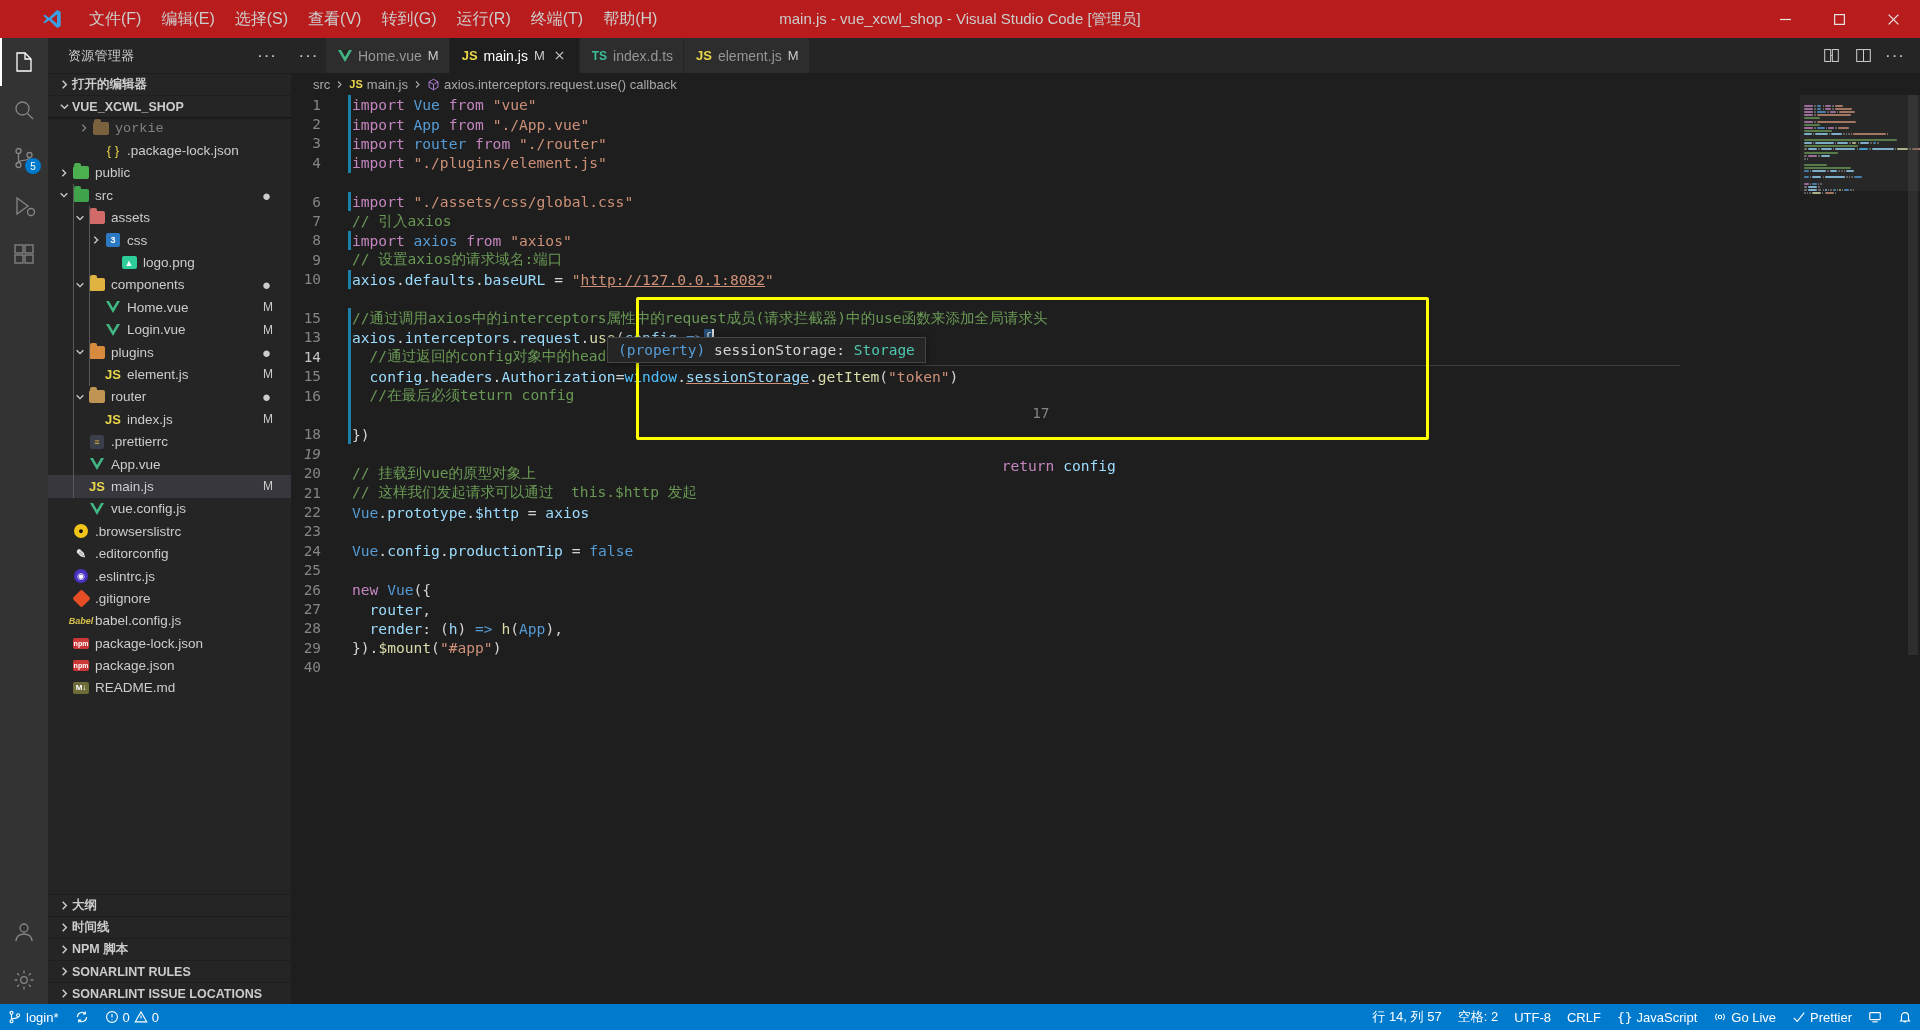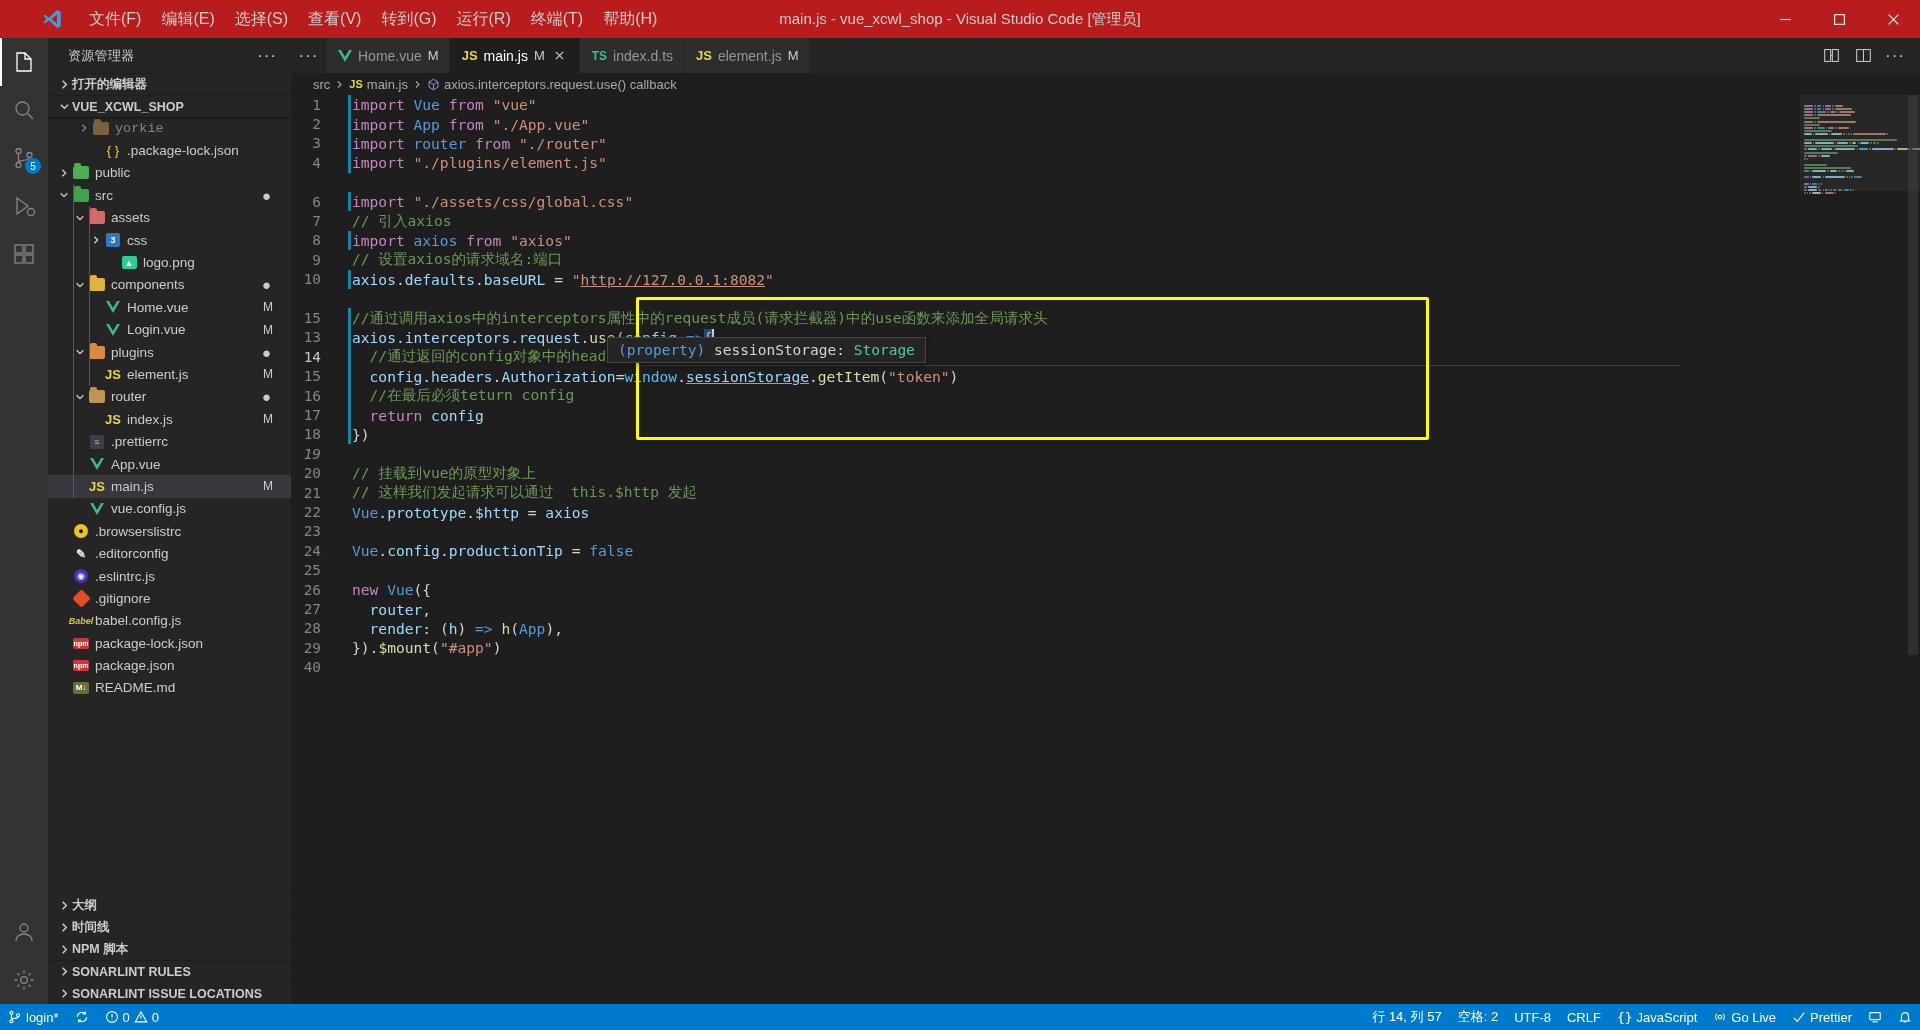--- a/index.html
+++ b/index.html
@@ -660,21 +660,21 @@
             <div class="cline" style="position:absolute;left:0;right:0;top:97px;"><span class="lnum">6</span><span style="position:absolute;left:57px;top:0;width:3px;height:19.4px;background:#1b81a8;"></span><span class="ctext"><span class="t-kw">import</span><span class="t-pun"> </span><span class="t-str">"./assets/css/global.css"</span></span></div>
             <div class="cline" style="position:absolute;left:0;right:0;top:116.39999999999999px;"><span class="lnum">7</span><span class="ctext"><span class="t-cmt">// 引入axios</span></span></div>
             <div class="cline" style="position:absolute;left:0;right:0;top:135.79999999999998px;"><span class="lnum">8</span><span style="position:absolute;left:57px;top:0;width:3px;height:19.4px;background:#1b81a8;"></span><span class="ctext"><span class="t-kw">import</span><span class="t-pun"> </span><span class="t-kw2">axios</span><span class="t-pun"> </span><span class="t-kw">from</span><span class="t-pun"> </span><span class="t-str">"axios"</span></span></div>
             <div class="cline" style="position:absolute;left:0;right:0;top:155.2px;"><span class="lnum">9</span><span class="ctext"><span class="t-cmt">// 设置axios的请求域名:端口</span></span></div>
             <div class="cline" style="position:absolute;left:0;right:0;top:174.6px;"><span class="lnum">10</span><span style="position:absolute;left:57px;top:0;width:3px;height:19.4px;background:#1b81a8;"></span><span class="ctext"><span class="t-id">axios</span><span class="t-pun">.</span><span class="t-id">defaults</span><span class="t-pun">.</span><span class="t-id">baseURL</span><span class="t-pun"> </span><span class="t-pun">=</span><span class="t-pun"> </span><span class="t-str">"</span><span class="t-str link-underline">http://127.0.0.1:8082</span><span class="t-str">"</span></span></div>
             <div class="cline" style="position:absolute;left:0;right:0;top:213.39999999999998px;"><span class="lnum">15</span><span style="position:absolute;left:57px;top:0;width:3px;height:19.4px;background:#1b81a8;"></span><span class="ctext"><span class="t-cmt">//通过调用axios中的interceptors属性中的request成员(请求拦截器)中的use函数来添加全局请求头</span></span></div>
             <div class="cline" style="position:absolute;left:0;right:0;top:232.79999999999998px;"><span class="lnum">13</span><span style="position:absolute;left:57px;top:0;width:3px;height:19.4px;background:#1b81a8;"></span><span class="ctext"><span class="t-id">axios</span><span class="t-pun">.</span><span class="t-id">interceptors</span><span class="t-pun">.</span><span class="t-id">request</span><span class="t-pun">.</span><span class="t-fn">use</span><span class="t-pun">(</span><span class="t-id">config</span><span class="t-pun"> </span><span class="t-kw2">=&gt;</span><span class="sel-char">{</span><span class="caret"></span></span></div>
             <div class="cline" style="position:absolute;left:0;right:0;top:252.2px;"><span class="lnum cur">14</span><span style="position:absolute;left:57px;top:0;width:3px;height:19.4px;background:#1b81a8;"></span><span class="ctext"><span class="t-cmt">  //通过返回的config对象中的headers属性添加全局请求头</span></span></div>
             <div class="cline" style="position:absolute;left:0;right:0;top:271.59999999999997px;"><span class="lnum">15</span><span style="position:absolute;left:57px;top:0;width:3px;height:19.4px;background:#1b81a8;"></span><span class="ctext"><span class="t-pun">  </span><span class="t-id">config</span><span class="t-pun">.</span><span class="t-id">headers</span><span class="t-pun">.</span><span class="t-id">Authorization</span><span class="t-pun">=</span><span class="t-var">window</span><span class="t-pun">.</span><span class="t-id link-underline">sessionStorage</span><span class="t-pun">.</span><span class="t-fn">getItem</span><span class="t-pun">(</span><span class="t-str">"token"</span><span class="t-pun">)</span></span></div>
             <div class="cline" style="position:absolute;left:0;right:0;top:291px;"><span class="lnum">16</span><span style="position:absolute;left:57px;top:0;width:3px;height:19.4px;background:#1b81a8;"></span><span class="ctext"><span class="t-cmt">  //在最后必须teturn config</span></span></div>
-            <div class="cline" style="position:absolute;left:0;right:0;top:310.4px;"><span class="lnum">17</span><span style="position:absolute;left:57px;top:0;width:3px;height:19.4px;background:#1b81a8;"></span><span class="ctext"><span class="t-pun">  </span><span class="t-kw">return</span><span class="t-pun"> </span><span class="t-id">config</span></span></div>
+            <div class="cline" style="position:absolute;left:0;right:0;top:310.4px;flex-direction:column;"><span class="lnum">17</span><span style="position:absolute;left:57px;top:0;width:3px;height:19.4px;background:#1b81a8;"></span><span class="ctext"><span class="t-pun">  </span><span class="t-kw">return</span><span class="t-pun"> </span><span class="t-id">config</span></span></div>
             <div class="cline" style="position:absolute;left:0;right:0;top:329.79999999999995px;"><span class="lnum">18</span><span style="position:absolute;left:57px;top:0;width:3px;height:19.4px;background:#1b81a8;"></span><span class="ctext"><span class="t-pun">}</span><span class="t-pun">)</span></span></div>
             <div class="cline" style="position:absolute;left:0;right:0;top:349.2px;font-style:italic;"><span class="lnum">19</span><span class="ctext"></span></div>
             <div class="cline" style="position:absolute;left:0;right:0;top:368.59999999999997px;"><span class="lnum">20</span><span class="ctext"><span class="t-cmt">// 挂载到vue的原型对象上</span></span></div>
             <div class="cline" style="position:absolute;left:0;right:0;top:388px;"><span class="lnum">21</span><span class="ctext"><span class="t-cmt">// 这样我们发起请求可以通过  this.$http 发起</span></span></div>
             <div class="cline" style="position:absolute;left:0;right:0;top:407.4px;"><span class="lnum">22</span><span class="ctext"><span class="t-kw2">Vue</span><span class="t-pun">.</span><span class="t-id">prototype</span><span class="t-pun">.</span><span class="t-id">$http</span><span class="t-pun"> </span><span class="t-pun">=</span><span class="t-pun"> </span><span class="t-id">axios</span></span></div>
             <div class="cline" style="position:absolute;left:0;right:0;top:426.79999999999995px;"><span class="lnum">23</span><span class="ctext"></span></div>
             <div class="cline" style="position:absolute;left:0;right:0;top:446.2px;"><span class="lnum">24</span><span class="ctext"><span class="t-kw2">Vue</span><span class="t-pun">.</span><span class="t-id">config</span><span class="t-pun">.</span><span class="t-id">productionTip</span><span class="t-pun"> </span><span class="t-pun">=</span><span class="t-pun"> </span><span class="t-kw2">false</span></span></div>
             <div class="cline" style="position:absolute;left:0;right:0;top:465.59999999999997px;"><span class="lnum">25</span><span class="ctext"></span></div>
             <div class="cline" style="position:absolute;left:0;right:0;top:484.99999999999994px;"><span class="lnum">26</span><span class="ctext"><span class="t-kw">new</span><span class="t-pun"> </span><span class="t-kw2">Vue</span><span class="t-pun">(</span><span class="t-pun">{</span></span></div>
             <div class="cline" style="position:absolute;left:0;right:0;top:504.4px;"><span class="lnum">27</span><span class="ctext"><span class="t-pun">  </span><span class="t-id">router</span><span class="t-pun">,</span></span></div>

